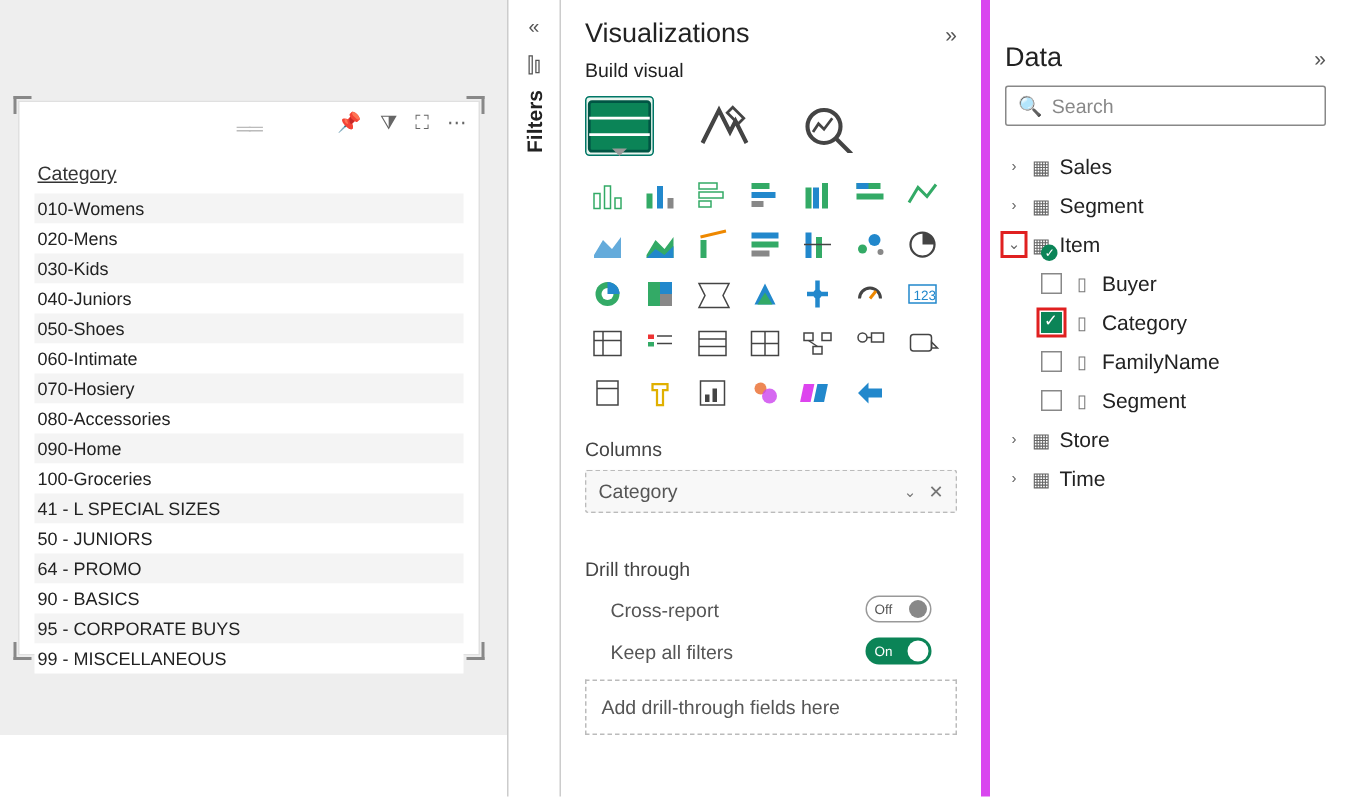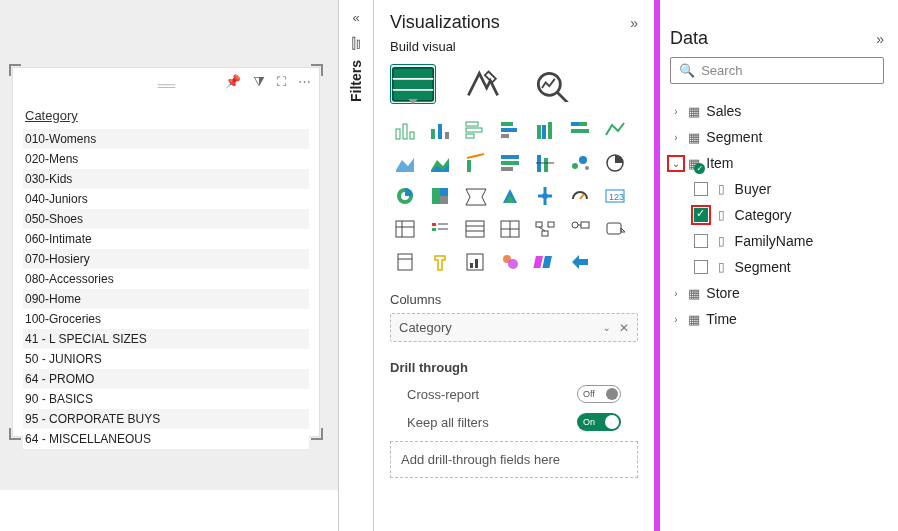--- a/index.html
+++ b/index.html
@@ -99,21 +99,21 @@
           <div class="table-row">060-Intimate</div>
           <div class="table-row">070-Hosiery</div>
           <div class="table-row">080-Accessories</div>
           <div class="table-row">090-Home</div>
           <div class="table-row">100-Groceries</div>
           <div class="table-row">41 - L SPECIAL SIZES</div>
           <div class="table-row">50 - JUNIORS</div>
           <div class="table-row">64 - PROMO</div>
           <div class="table-row">90 - BASICS</div>
           <div class="table-row">95 - CORPORATE BUYS</div>
-          <div class="table-row">64 - MISCELLANEOUS</div>
+          <div class="table-row">99 - MISCELLANEOUS</div>
         </div>
     </div>
   </div>
 </div>
 
 <div class="filters-tab">
   <div class="collapse-ico">«</div>
   <div class="bar-ico">⫿⫾</div>
   <span class="vlabel">Filters</span>
 </div>
@@ -370,21 +370,21 @@
     </div>
 
   <div class="section-lbl">Columns</div>
   <div class="field-well">
     <span>Category</span>
     <span class="fspacer"></span>
     <span class="well-chev">⌄</span>
     <span class="well-x">✕</span>
   </div>
 
-  <div class="section-lbl" style="font-weight:700;margin-top:18px">Drill through</div>
+  <div class="section-lbl" style="font-weight:400;margin-top:30px">Drill through</div>
   <div class="drill-row">
     <span>Cross-report</span>
     <span class="toggle off">
         <span>Off</span>
       </span>
   </div>
   <div class="drill-row">
     <span>Keep all filters</span>
     <span class="toggle on">
         <span>On</span>

